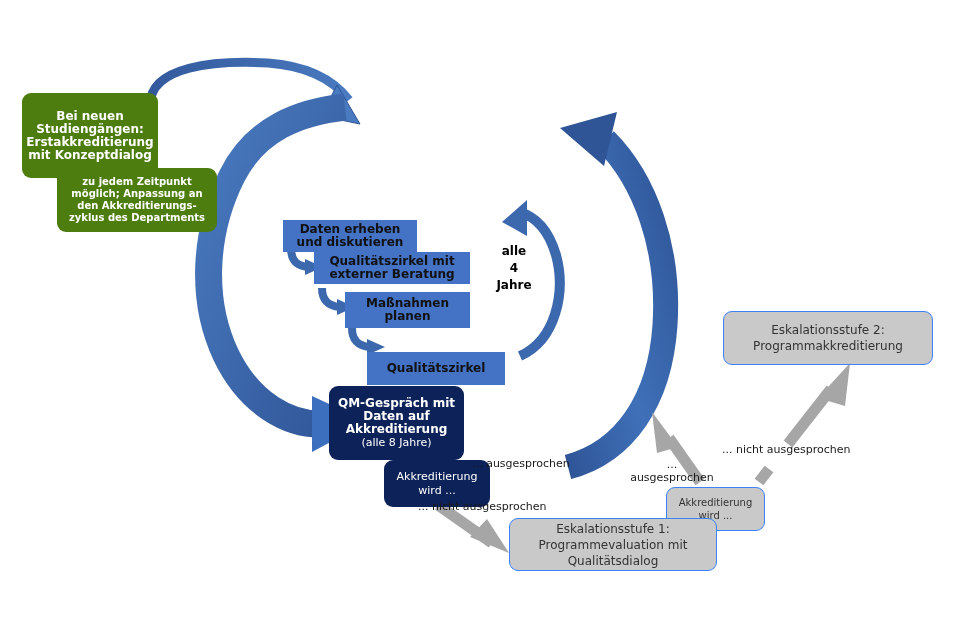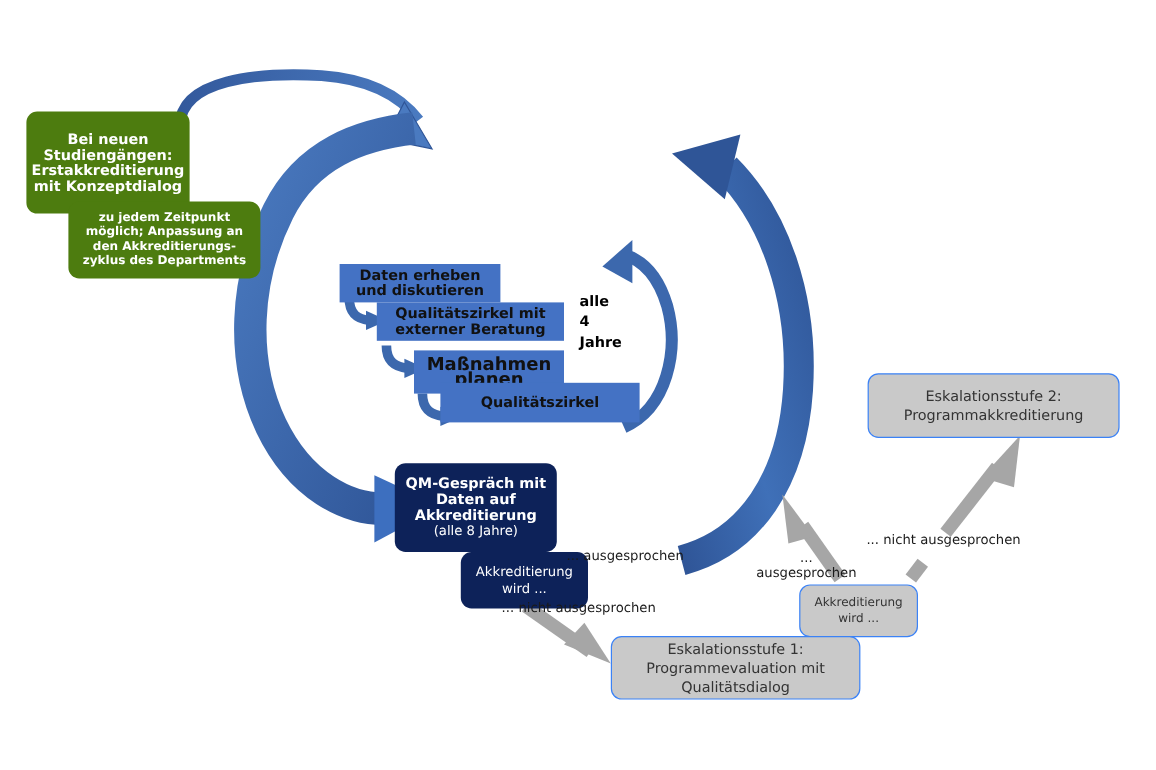--- a/index.html
+++ b/index.html
@@ -118,34 +118,34 @@
     </div>
   </div>
 
   <div class="node blue-flat" style="left:314px;top:252px;width:156px;height:32px;font-size:12px;">
     <div class="inner-txt">
       <span>Qualitätszirkel mit</span><br>
       <span>externer Beratung</span>
     </div>
   </div>
 
-  <div class="node blue-flat" style="left:345px;top:292px;width:125px;height:36px;font-size:15px;">
+  <div class="node blue-flat" style="left:345px;top:292px;width:125px;height:36px;font-size:12px;">
     <div class="inner-txt">
       <span>Maßnahmen</span><br>
       <span>planen</span>
     </div>
   </div>
 
-  <div class="node blue-flat" style="left:367px;top:319px;width:166px;height:33px;font-size:12px;">
+  <div class="node blue-flat" style="left:367px;top:352px;width:138px;height:33px;font-size:12px;">
     <div class="inner-txt">
       <span>Qualitätszirkel</span>
     </div>
   </div>
 
-  <div style="position:absolute;left:483px;top:243px;width:62px;font-size:12px;font-weight:bold;line-height:17px;color:#000;">
+  <div style="position:absolute;left:483px;top:243px;width:62px;text-align:center;font-size:12px;font-weight:bold;line-height:17px;color:#000;">
     <span>alle</span><br>
     <span>4</span><br>
     <span>Jahre</span>
   </div>
 
   <div class="node blue-dark" style="left:329px;top:386px;width:135px;height:74px;font-size:12px;">
     <div class="inner-txt">
       <span>QM-Gespräch mit</span><br>
       <span>Daten auf</span><br>
       <span>Akkreditierung</span><br>
@@ -160,21 +160,21 @@
     </div>
   </div>
 
   <div class="node gray-box" style="left:666px;top:487px;width:99px;height:44px;font-size:10px;">
     <div class="inner-txt" style="line-height:13px;">
       <span>Akkreditierung</span><br>
       <span>wird ...</span>
     </div>
   </div>
 
-  <div class="node gray-box" style="left:509px;top:518px;width:208px;height:53px;font-size:12px;margin-top:12px;">
+  <div class="node gray-box" style="left:509px;top:518px;width:208px;height:53px;font-size:12px;">
     <div class="inner-txt" style="line-height:16px;">
       <span>Eskalationsstufe 1:</span><br>
       <span>Programmevaluation mit</span><br>
       <span>Qualitätsdialog</span>
     </div>
   </div>
 
   <div class="node gray-box" style="left:723px;top:311px;width:210px;height:54px;font-size:12px;">
     <div class="inner-txt" style="line-height:16px;">
       <span>Eskalationsstufe 2:</span><br>

